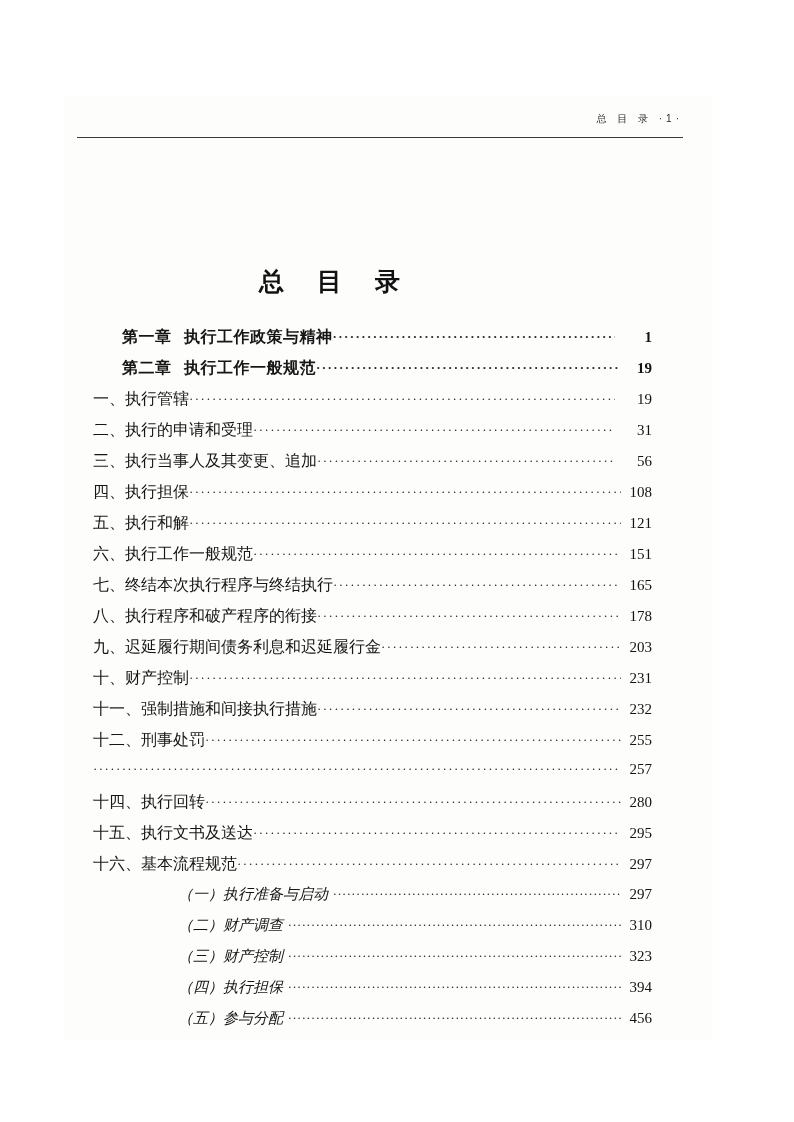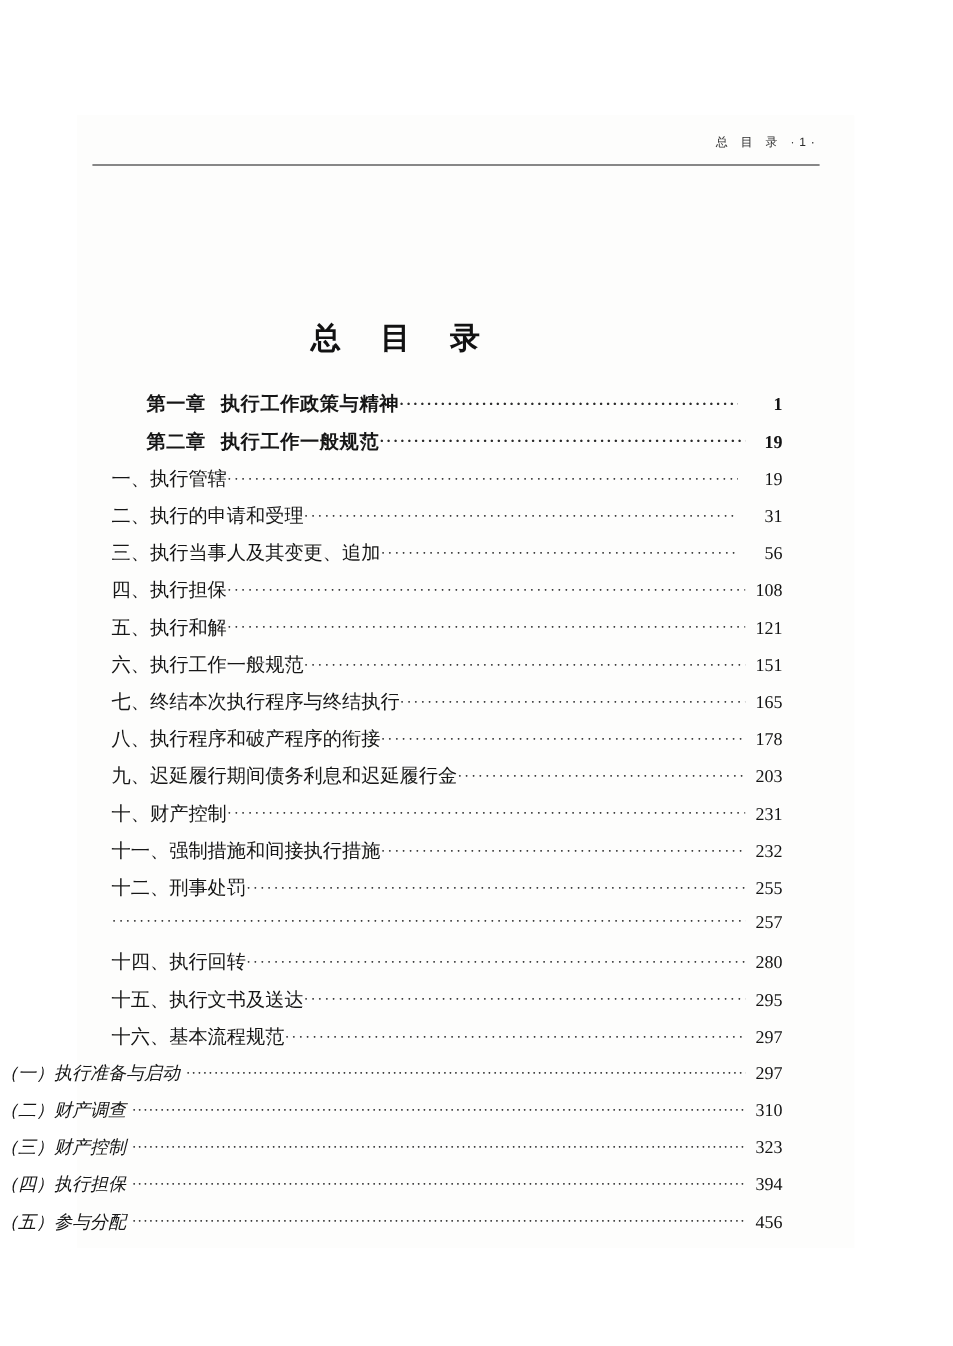--- a/index.html
+++ b/index.html
@@ -121,20 +121,21 @@
     padding-right: 111px;
     font-family: "Liberation Serif", serif;
     font-size: 16px;
   }
   .lv-section .pageno {
     min-width: 30px;
   }
 
   
   .lv-sub {
+    padding-left: 178px;
     padding-right: 111px;
     font-family: "Liberation Serif", serif;
     font-style: italic;
     font-size: 15px;
   }
   .lv-sub .leader {
     margin-left: 5px;
   }
   .lv-sub .pageno {
     min-width: 30px;

